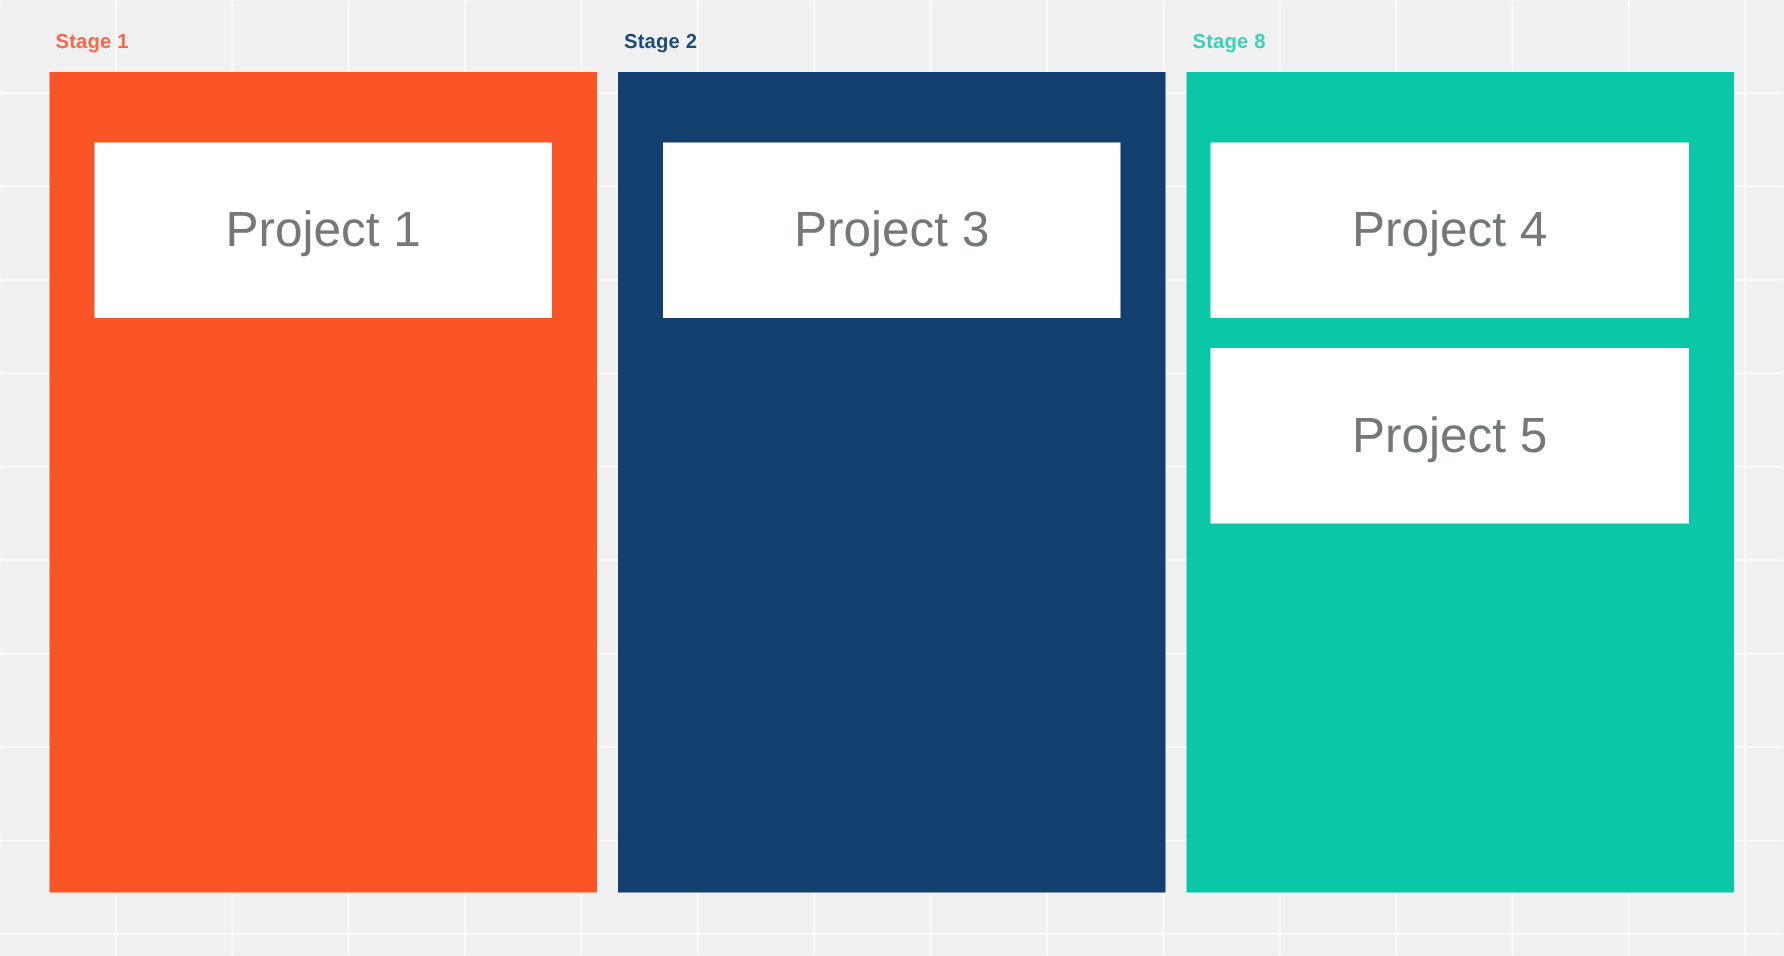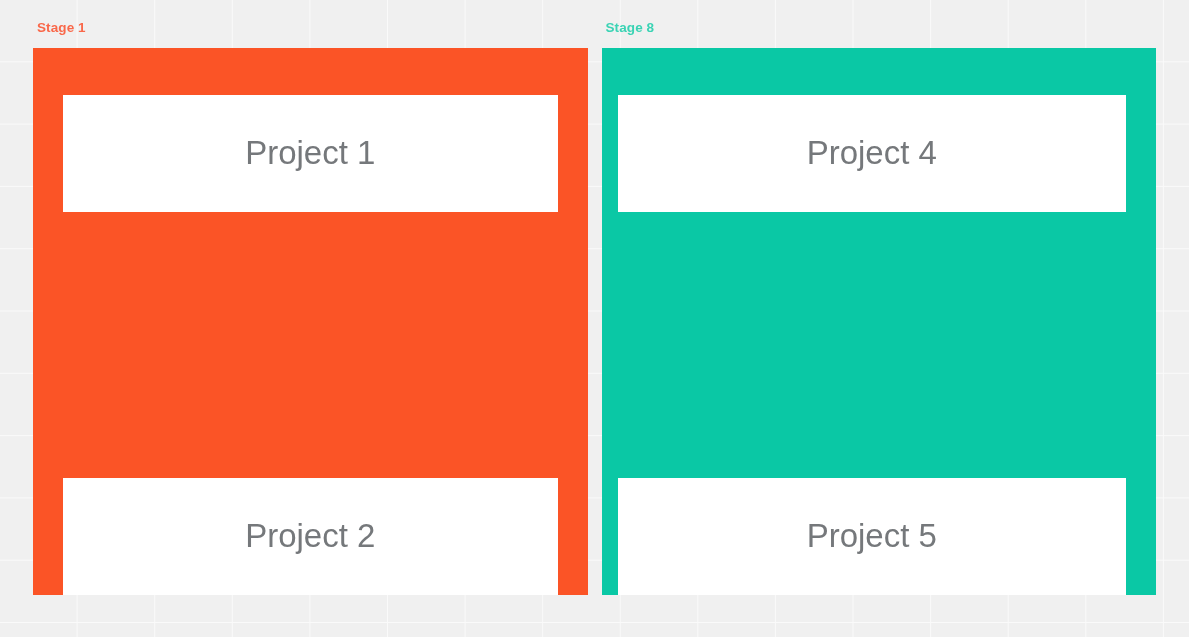--- a/index.html
+++ b/index.html
@@ -59,23 +59,22 @@
     letter-spacing: 0.1px;
     white-space: nowrap;
   }
 
   .stage-body {
     height: 547px;
     box-sizing: border-box;
     padding: 47px 30px 0 30px;
     display: flex;
     flex-direction: column;
-    gap: 10px;
+    gap: 20px;
     overflow: hidden;
-    justify-content: space-between;
   }
 
   
   .card {
     background: #ffffff;
     height: 117px;
     flex: 0 0 117px;
     display: flex;
     align-items: center;
     justify-content: center;
@@ -96,26 +95,31 @@
 <div id="board">
 
   <div id="columns">
 
     <div class="stage">
       <div class="stage-label" style="color: rgb(249, 104, 74);">Stage 1</div>
       <div class="stage-body" style="background-color: rgb(251, 84, 38);">
         <div class="card">
           <span class="card-title">Project 1</span>
         </div>
+      </div>
+    </div>
+
+    <div class="stage">
+      <div class="stage-label" style="color: rgb(28, 75, 121);">Stage 2</div>
+      <div class="stage-body" style="background-color: rgb(18, 63, 109);">
         <div class="card">
-          <span class="card-title">Project 2</span>
+          <span class="card-title">Project 3</span>
         </div>
       </div>
     </div>
-
 
     <div class="stage">
       <div class="stage-label" style="color: rgb(58, 211, 180);">Stage 8</div>
       <div class="stage-body" style="background-color: rgb(10, 200, 165); padding-left: 16px;">
         <div class="card">
           <span class="card-title">Project 4</span>
         </div>
         <div class="card">
           <span class="card-title">Project 5</span>
         </div>

